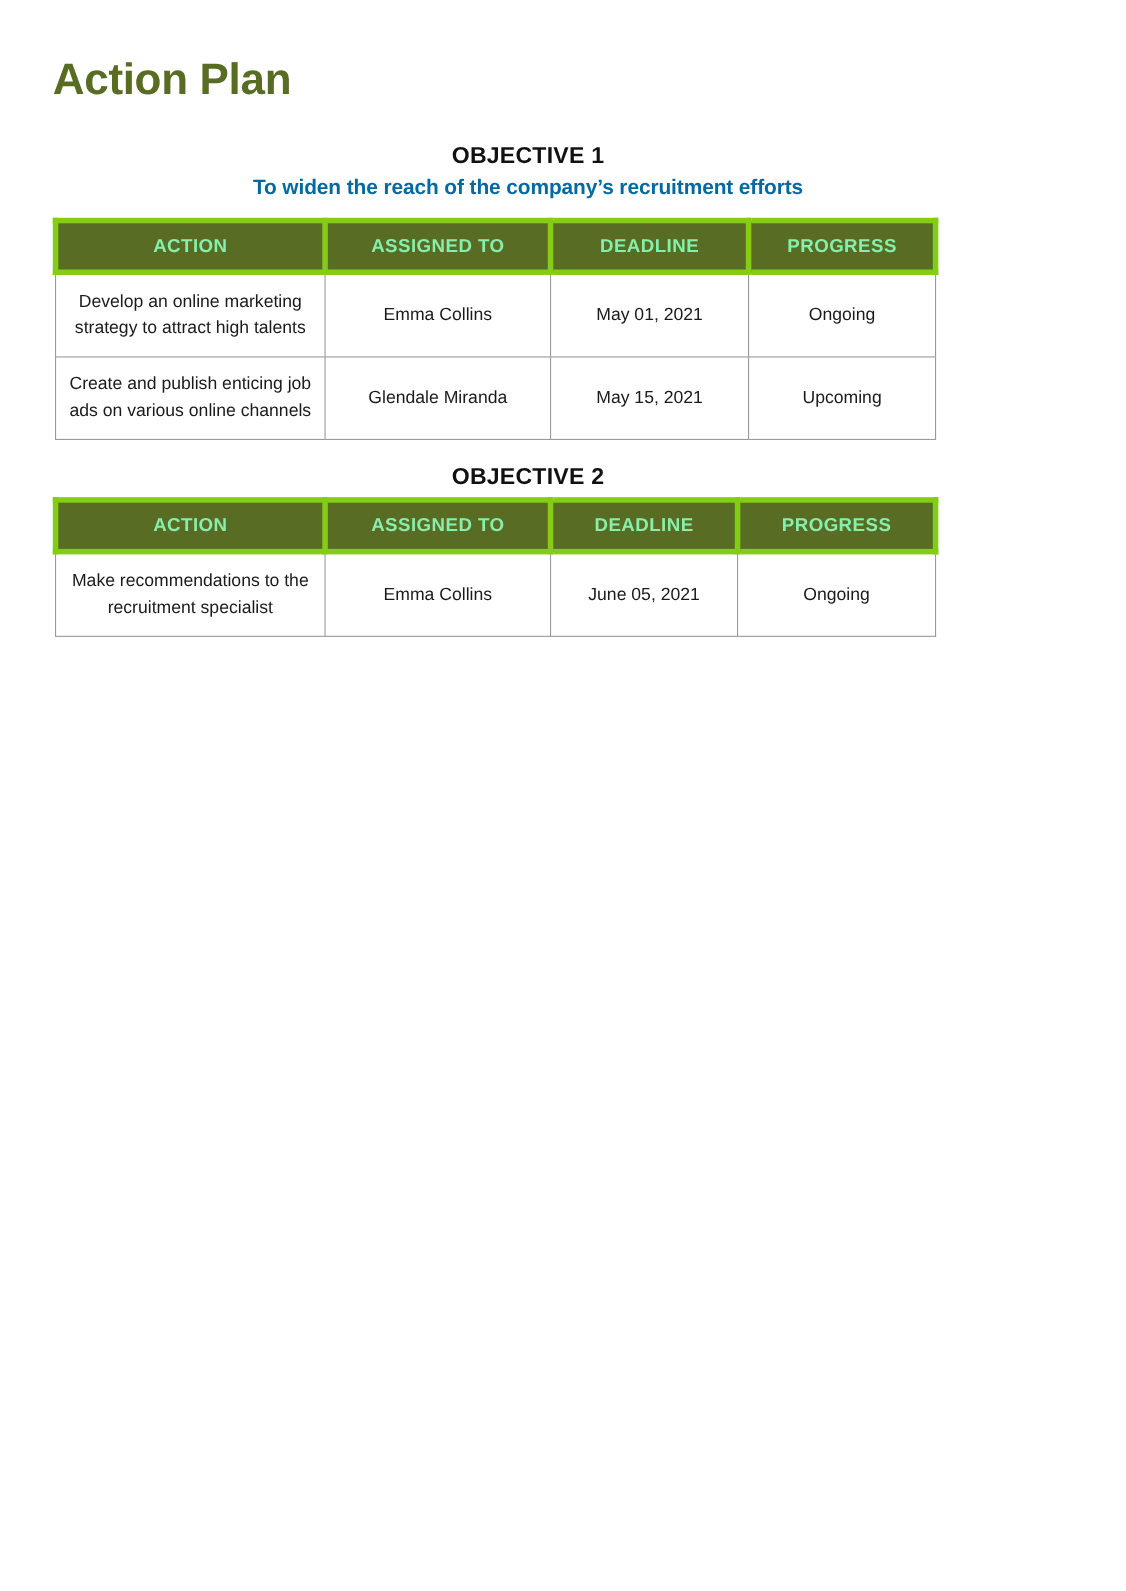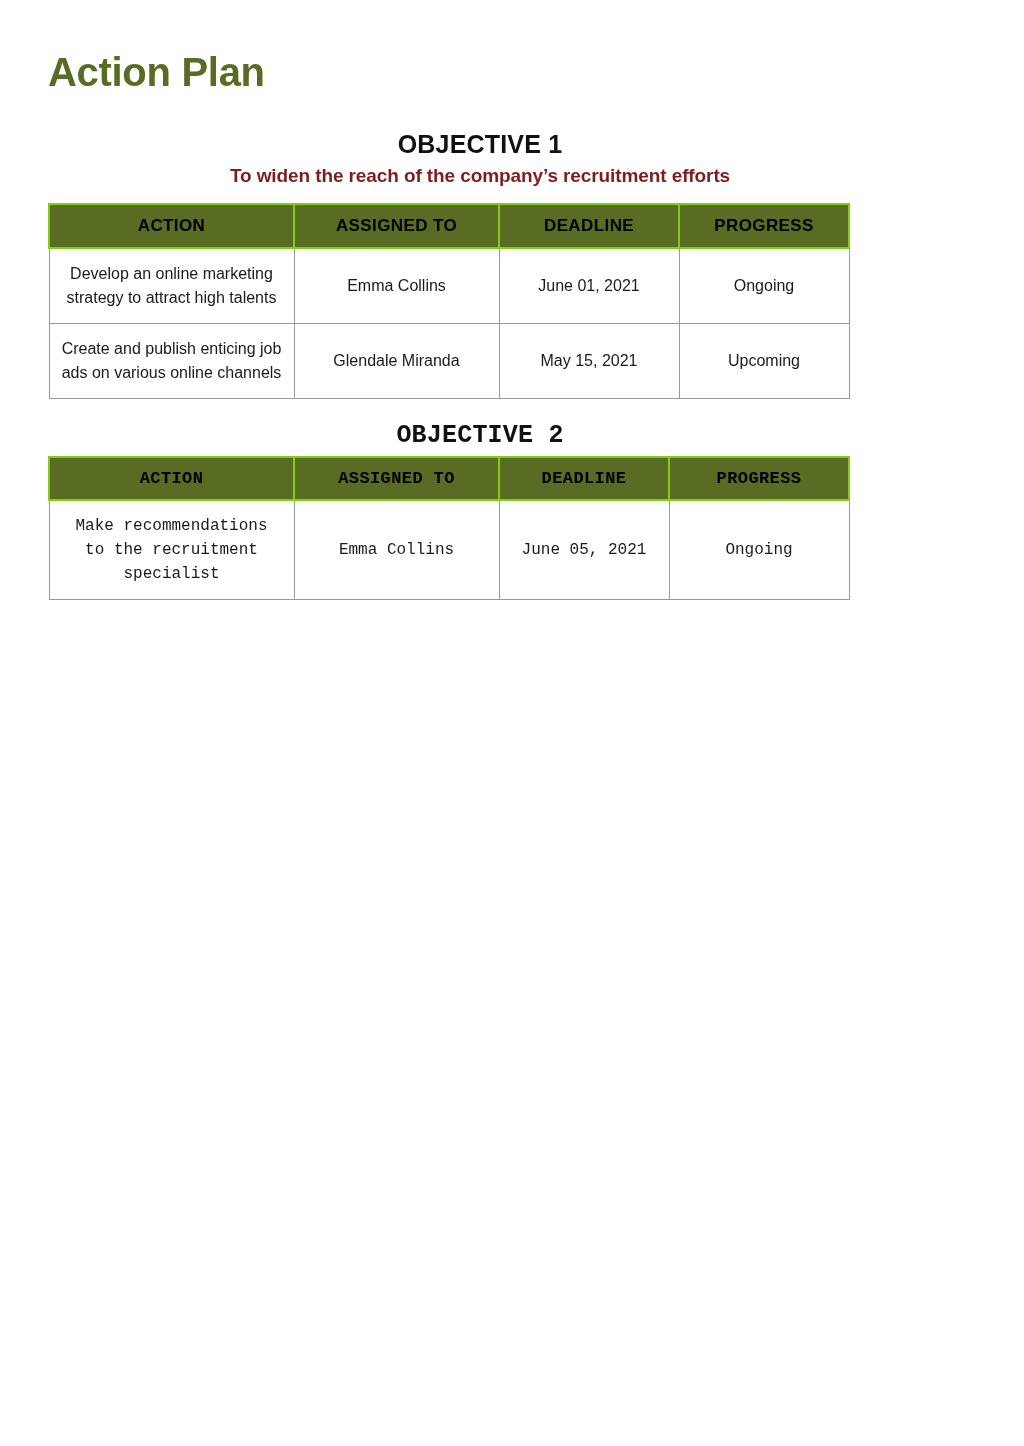--- a/index.html
+++ b/index.html
@@ -29,53 +29,52 @@
     color: #586c24;
     letter-spacing: -0.3px;
     margin: 0 0 0 0;
     line-height: 1.2;
   }
   .objective-block {
     margin-top: 34px;
   }
   .objective-block.second {
     margin-top: 22px;
-    font-family: Liberation Mono, monospace;
   }
   .objective-label {
     text-align: center;
-    font-size: 25px;
+    font-size: 21px;
     font-weight: bold;
     color: #111111;
     margin: 0 0 6px 0;
     letter-spacing: 0.2px;
   }
   .objective-desc {
     text-align: center;
     font-size: 19px;
     font-weight: bold;
-    color: #7f1d1d;
+    color: #0369a1;
     margin: 0 0 16px 0;
     letter-spacing: -0.1px;
   }
   table.action-table {
     width: 800px;
     border-collapse: collapse;
     table-layout: fixed;
     margin: 0;
   }
   table.action-table th {
     background: #586c24;
-    color: #000000;
+    color: #86efac;
     font-size: 17px;
     font-weight: bold;
     letter-spacing: 0.4px;
     padding: 11px 6px;
     text-align: center;
-    border: 2px solid #84cc16;
+    border: 5px solid #84cc16;
     vertical-align: middle;
   }
   table.action-table td {
     border: 1px solid #9a9a9a;
     font-size: 16px;
     color: #1a1a1a;
     text-align: center;
     vertical-align: middle;
     padding: 13px 12px;
     line-height: 1.5;
@@ -113,21 +112,21 @@
           <th>ACTION</th>
           <th>ASSIGNED TO</th>
           <th>DEADLINE</th>
           <th>PROGRESS</th>
         </tr>
       </thead>
       <tbody>
         <tr>
           <td>Develop an online marketing strategy to attract high talents</td>
           <td>Emma Collins</td>
-          <td>June 01, 2021</td>
+          <td>May 01, 2021</td>
           <td>Ongoing</td>
         </tr>
         <tr>
           <td>Create and publish enticing job ads on various online channels</td>
           <td>Glendale Miranda</td>
           <td>May 15, 2021</td>
           <td>Upcoming</td>
         </tr>
       </tbody>
     </table>

